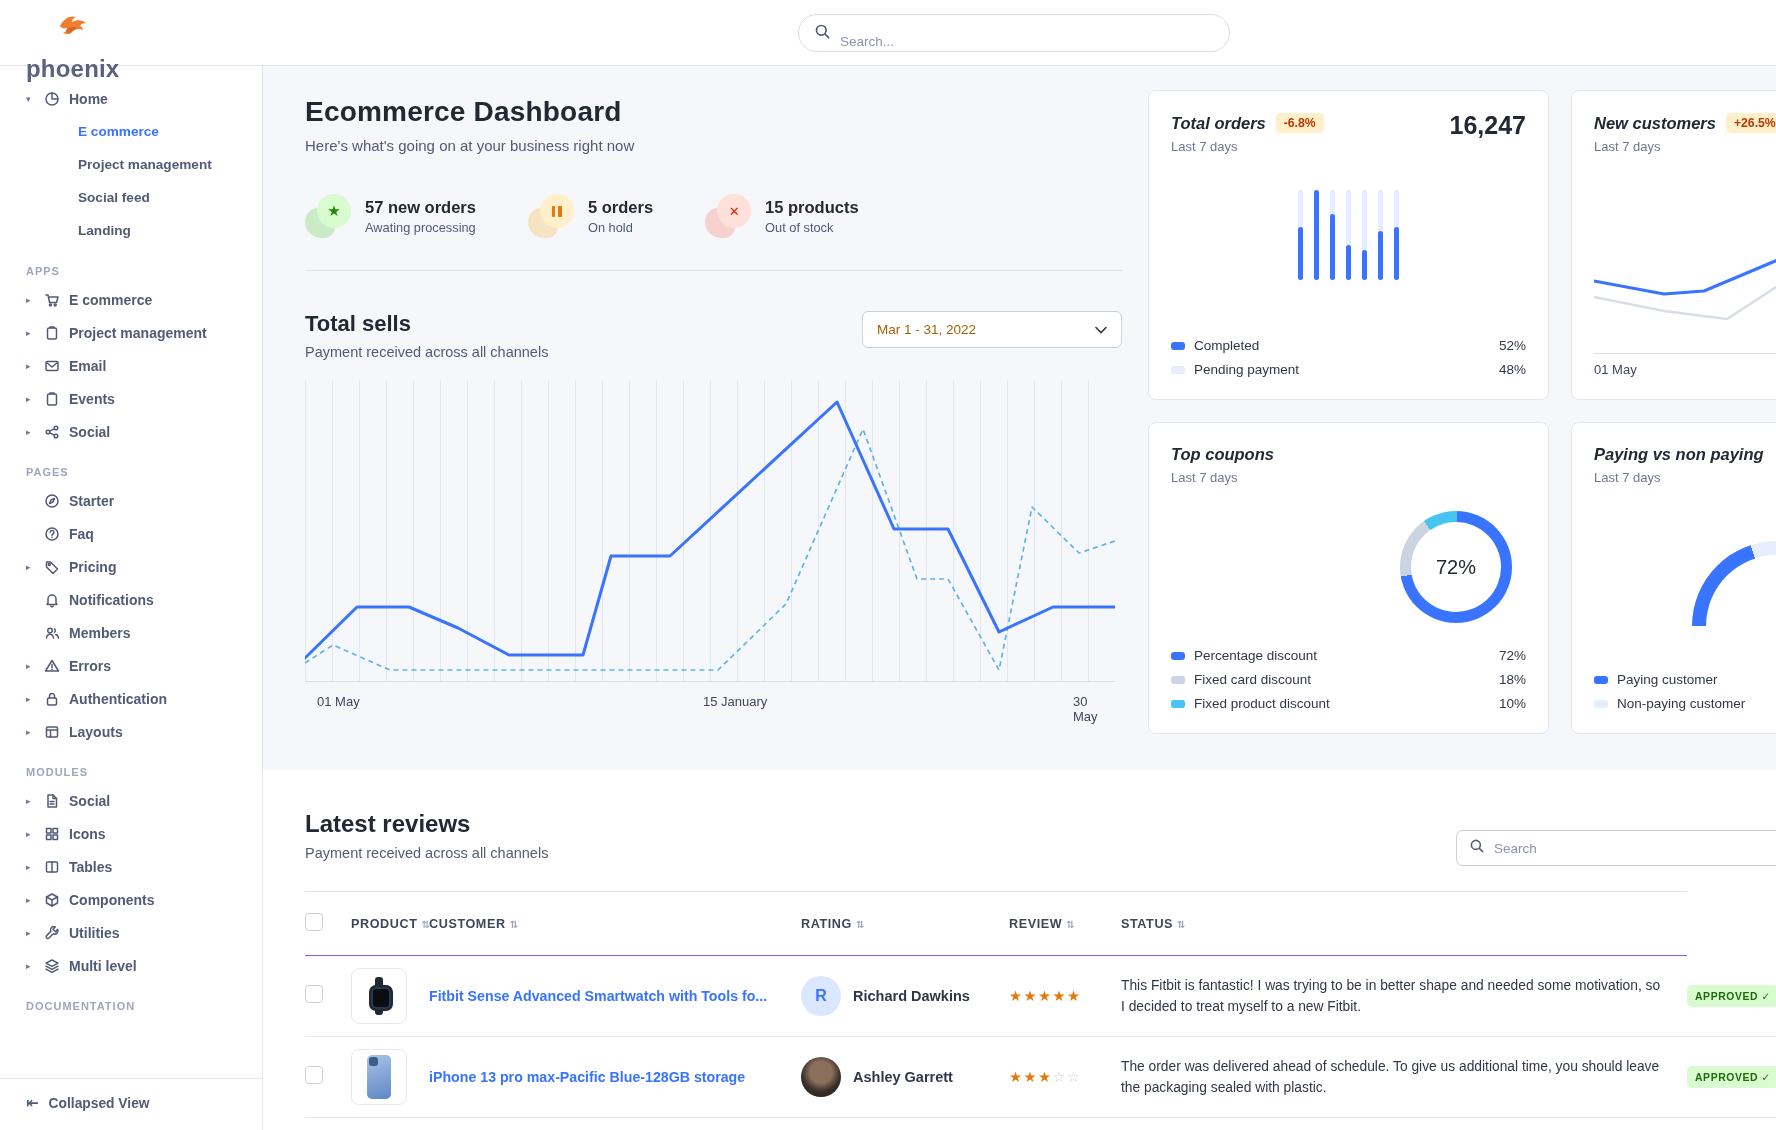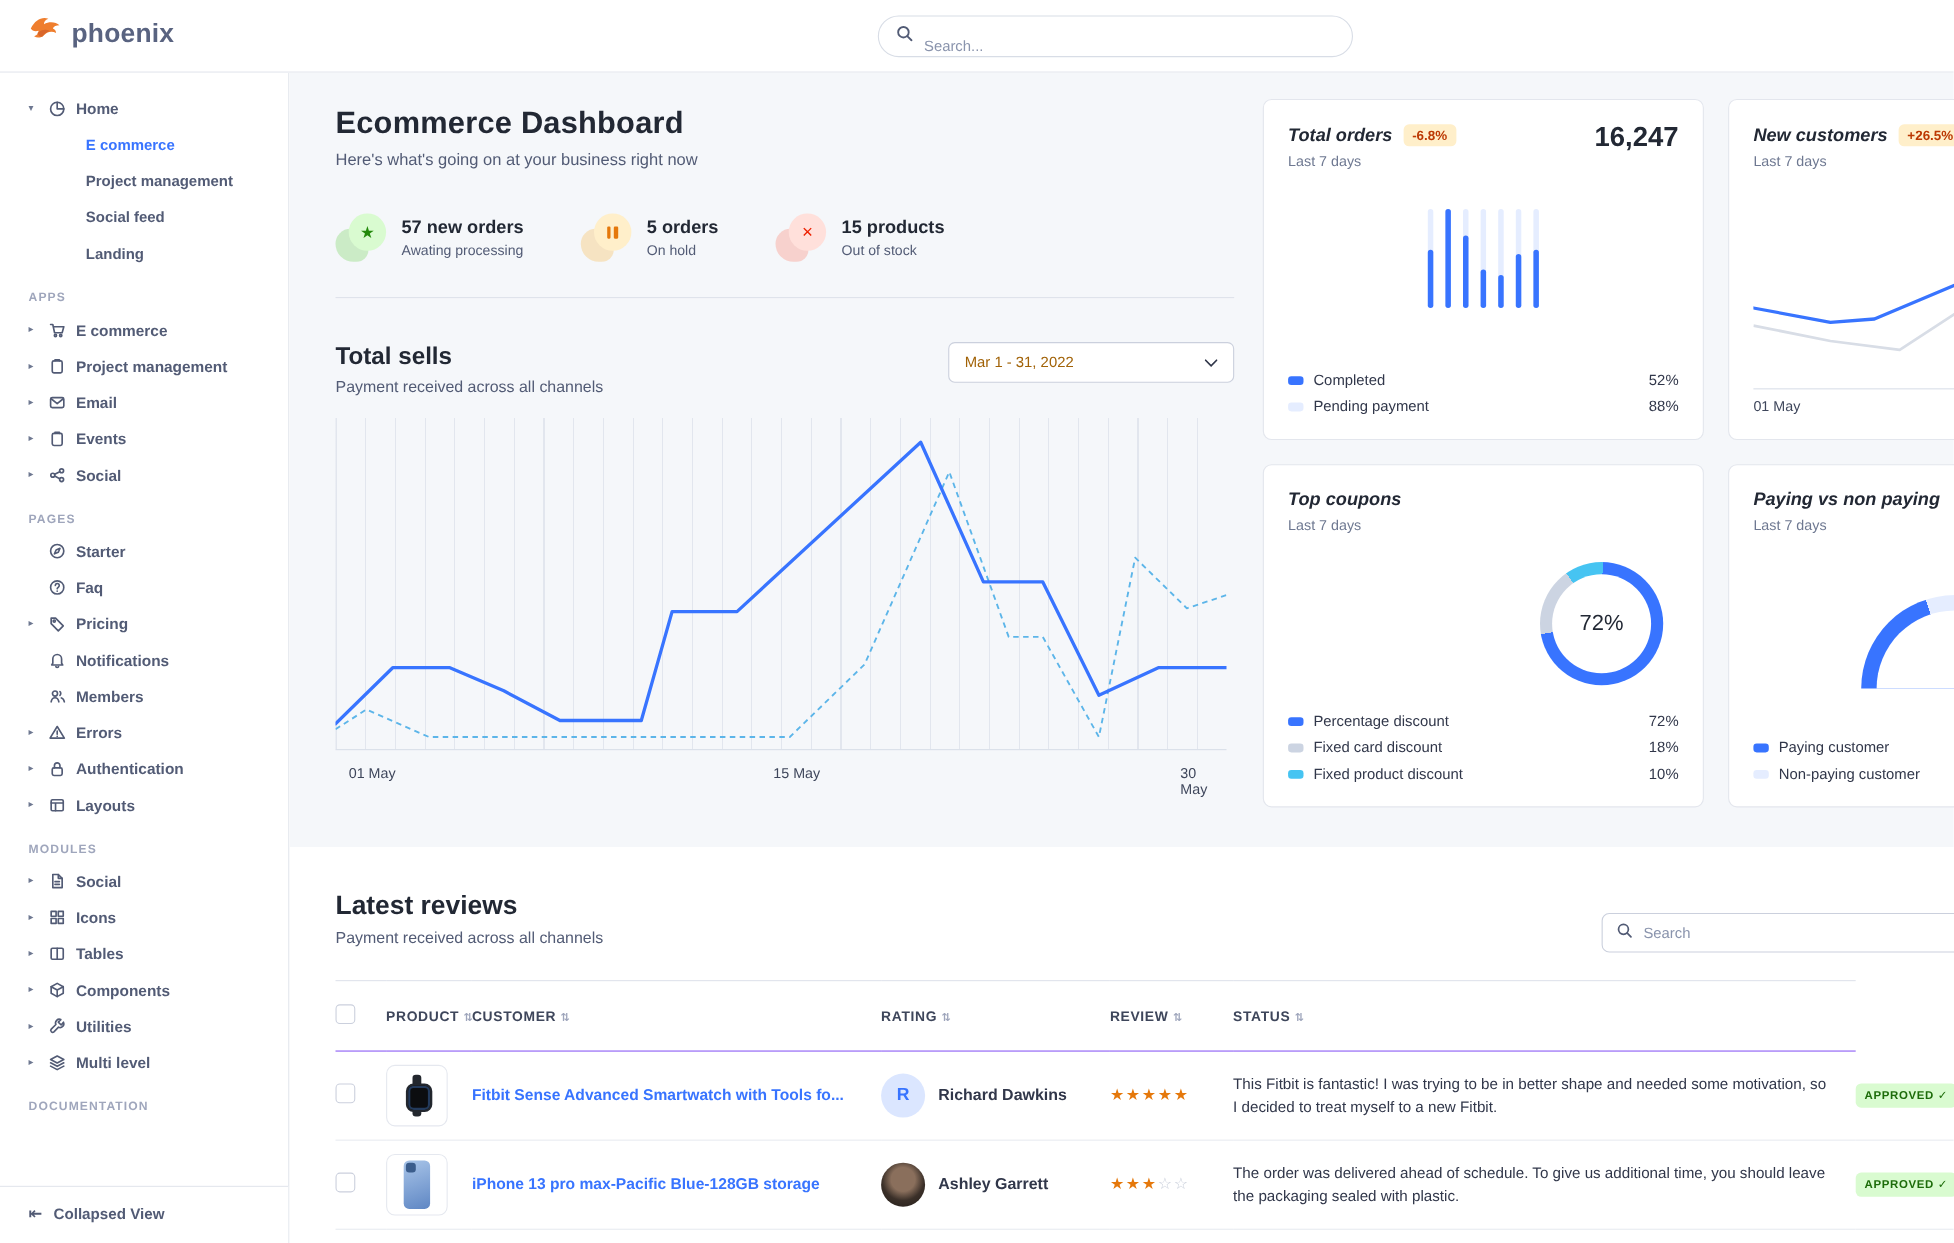--- a/index.html
+++ b/index.html
@@ -2,21 +2,21 @@
 <html><head>
 <meta charset="utf-8">
 <style>
   * { margin:0; padding:0; box-sizing:border-box; }
   html,body { width:1776px; height:1130px; overflow:hidden; background:#fff;
     font-family:"Liberation Sans","DejaVu Sans",sans-serif; color:#31374a; }
 
   
   .navbar { position:fixed; top:0; left:0; width:1776px; height:66px; background:#fff;
     border-bottom:1px solid #e3e6ed; z-index:20; }
-  .brand { position:absolute; left:26px; top:14px; display:flex; align-items:center; gap:9px; }
+  .brand { position:absolute; left:26px; top:14px; display:flex; align-items:center; gap:9px;flex-direction:column; }
   .brand-text { font-size:24px; font-weight:700; color:#596380; letter-spacing:.2px; }
   .nav-search { position:absolute; left:798px; top:14px; width:432px; height:38px;
     border:1px solid #d8dde6; border-radius:19px; display:flex; align-items:center; gap:10px;
     padding:0 16px; background:#fff; }
   .nav-search input { border:none; outline:none; flex:1; font-size:13.5px; color:#4d7c0f;
     font-family:inherit; background:transparent;margin-top:16px; }
   .nav-search input::placeholder { color:#8a94ad; }
 
   
   .sidebar { position:fixed; top:66px; left:0; bottom:0; width:263px; background:#fff;
@@ -453,21 +453,21 @@
     </div>
 
     <div class="chart-wrap">
       <div class="gridbg"></div>
       <svg width="810" height="302" viewBox="0 0 810 302" style="position:relative;">
         <polyline points="0,283 28,265 85,290 413,290 481,224 558,49 612,199 643,199 694,290 727,127 774,173 810,161" fill="none" stroke="#5cb5e9" stroke-width="1.7" stroke-dasharray="5 4" stroke-linejoin="round"></polyline>
         <polyline points="0,278 52,227 104,227 153,248 204,275 278,275 306,176 365,176 532,22 589,149 643,149 694,252 748,227 810,227" fill="none" stroke="#3874ff" stroke-width="3" stroke-linejoin="round" stroke-linecap="round"></polyline>
       </svg>
       <div class="xlabels">
         <span style="left:12px">01 May</span>
-        <span style="left:398px">15 May</span>
+        <span style="left:398px">15 January</span>
         <span style="left:768px">30 May</span>
       </div>
     </div>
 
     <div class="cards">
 
       <div class="card">
         <div class="card-title-row">
           <span class="card-title">Total orders</span>
           <span class="badge-warn">-6.8%</span>
@@ -499,21 +499,21 @@
         </div>
         <div style="margin-top:auto;">
           <div class="legend-row">
             <span class="sw" style="background:#3874ff"></span>
             <span>Completed</span>
             <span class="lv">52%</span>
           </div>
           <div class="legend-row">
             <span class="sw" style="background:#e5edff"></span>
             <span>Pending payment</span>
-            <span class="lv">88%</span>
+            <span class="lv">48%</span>
           </div>
         </div>
       </div>
 
       <div class="card">
         <div class="card-title-row">
           <span class="card-title">New customers</span>
           <span class="badge-warn">+26.5%</span>
         </div>
         <div class="card-period">Last 7 days</div>

